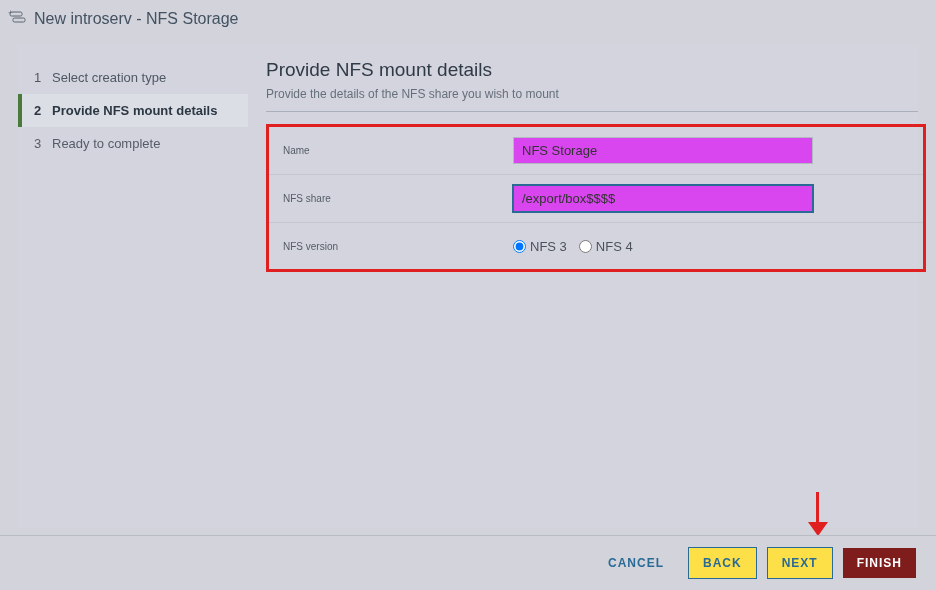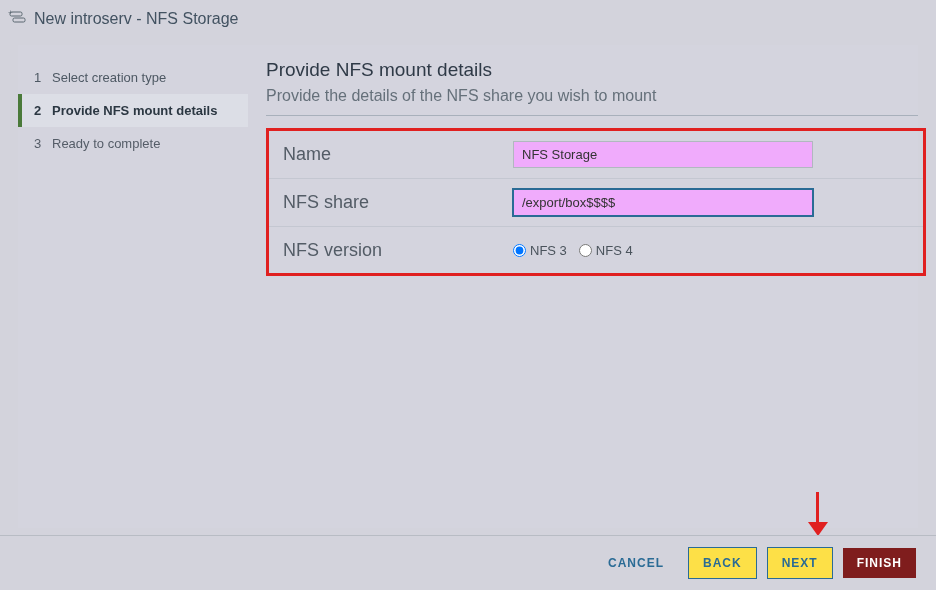--- a/index.html
+++ b/index.html
@@ -69,21 +69,21 @@
     padding: 14px 0 0 18px;
     min-width: 0;
   }
   .main-title {
     font-size: 19px;
     color: #2f3a47;
     font-weight: normal;
     margin-bottom: 6px;
   }
   .main-sub {
-    font-size: 16px;
+    font-size: 12px;
     color: #65707a;
     padding-bottom: 10px;
     border-bottom: 1px solid #a8b0bb;
   }
   .form-area {
     margin-top: 12px;
     border: 3px solid #e02020;
     padding: 0;
     width: 660px;
   }
@@ -92,32 +92,32 @@
     align-items: center;
     border-bottom: 1px solid #c4c7d1;
     padding: 10px 14px;
     min-height: 46px;
   }
   .form-row:last-child {
     border-bottom: none;
   }
   .form-label {
     width: 230px;
-    font-size: 18px;
+    font-size: 10px;
     color: #535c66;
   }
   .form-control {
     flex: 1;
   }
   .form-control input[type="text"] {
     width: 300px;
     padding: 5px 8px;
     font-size: 13px;
     border: 1px solid #b1b8bf;
-    background: #f0abfc;
+    background: #d946ef;
     color: #333;
     outline: none;
   }
   .form-control input[type="text"].focused {
     border: 1px solid #2a6b95;
     box-shadow: 0 0 0 1px #2a6b95;
   }
   .radio-group {
     display: flex;
     gap: 12px;

